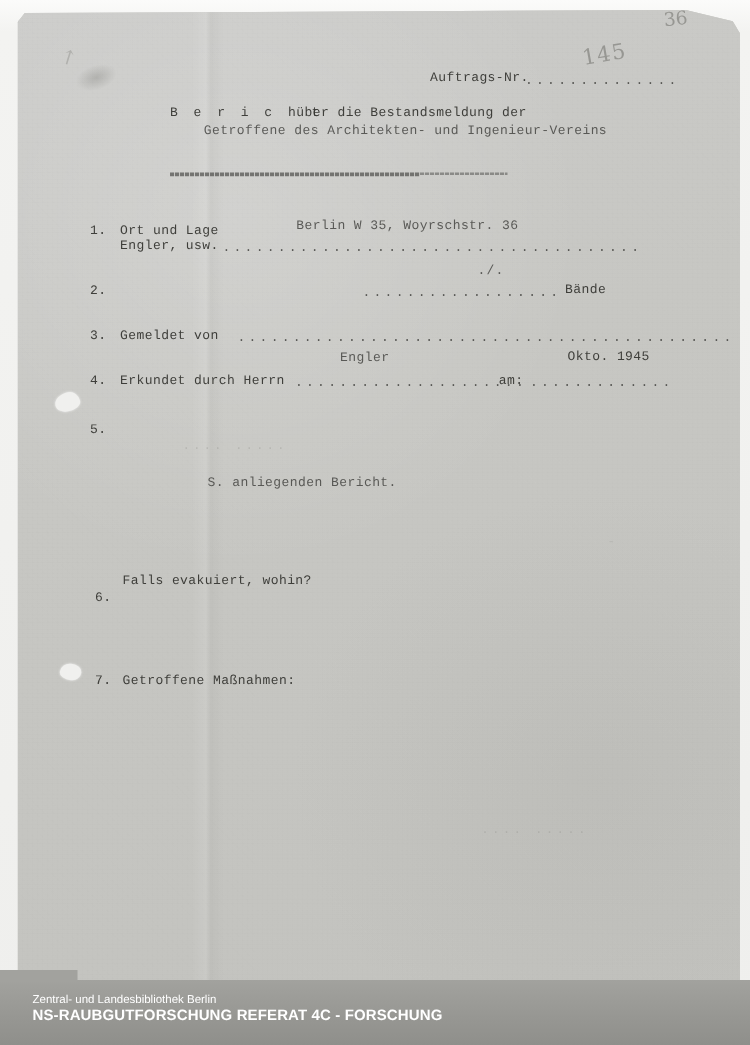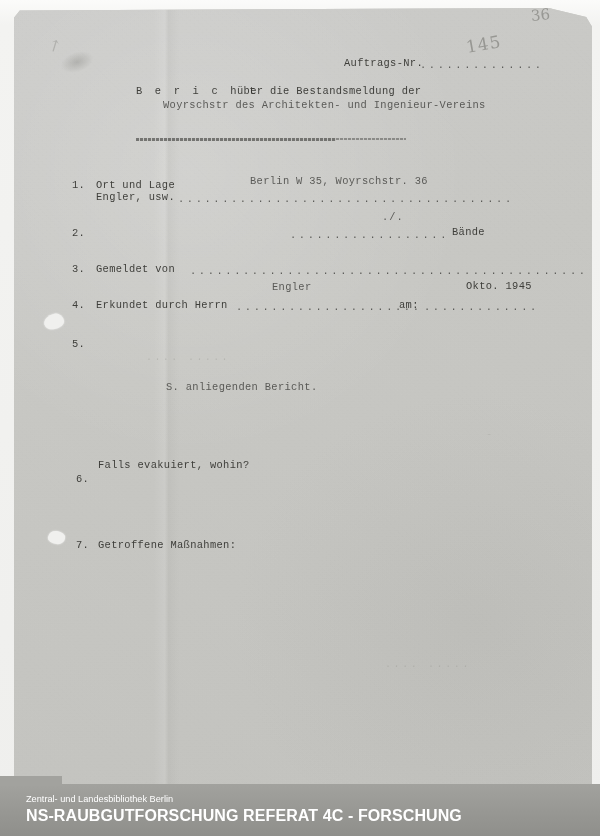--- a/index.html
+++ b/index.html
@@ -154,21 +154,21 @@
     background: #a2a29e;
   }
   .footer-left {
     position: absolute;
     left: 26px;
     top: 9px;
     color: #ffffff;
     line-height: 1.32;
   }
   .footer-left .l1 { font-size: 9.2px; font-weight: 400; }
-  .footer-left .l2 { font-size: 16px; font-weight: 700; letter-spacing: 0.1px; }
+  .footer-left .l2 { font-size: 12px; font-weight: 700; letter-spacing: 0.1px; }
   .footer-right {
     position: absolute;
     right: 16px;
     top: 13px;
     color: #ffffff;
     font-size: 9.2px;
   }
 
   
   .bleed {
@@ -202,47 +202,47 @@
   <div class="typed">
 
     
     <span class="t ink-strong" style="left:344px; top:58px;">Auftrags-Nr.</span>
     <span class="t ink-mid" style="left:420px; top:60px; letter-spacing:2.6px;">..............</span>
     <span class="pencil pencil-num" style="left:466px; top:36px;">145</span>
 
     
     <span class="t ink-strong spaced" style="left:136px; top:86px;">B e r i c h t</span>
     <span class="t ink-strong" style="left:237px; top:86px;">über die Bestandsmeldung der</span>
-    <span class="t ink-mid" style="left:163px; top:100px;">Woyrschstr des Architekten- und Ingenieur-Vereins</span>
+    <span class="t ink-mid" style="left:163px; top:100px;">Getroffene des Architekten- und Ingenieur-Vereins</span>
 
     
     <div class="rule" style="left:136px; top:138px; width:200px;"></div>
     <div class="rule second" style="left:336px; top:138px; width:70px;"></div>
 
     
     <span class="t ink-strong" style="left:72px; top:180px;">1.</span>
     <span class="t ink-strong" style="left:96px; top:180px;">Ort und Lage</span>
-    <span class="t ink-mid" style="left:250px; top:176px;">Berlin W 35, Woyrschstr. 36</span>
+    <span class="t ink-mid" style="left:237px; top:176px;">Berlin W 35, Woyrschstr. 36</span>
     <span class="t ink-strong" style="left:96px; top:192px;">Engler, usw.</span>
     <span class="t ink-mid" style="left:178px; top:194px; letter-spacing:2.6px;">......................................</span>
 
     
     <span class="t ink-mid" style="left:382px; top:212px; letter-spacing:1px;">./.</span>
     <span class="t ink-strong" style="left:72px; top:228px;">2.</span>
     <span class="t ink-mid" style="left:290px; top:230px; letter-spacing:2.6px;">..................</span>
     <span class="t ink-strong" style="left:452px; top:227px;">Bände</span>
 
     
     <span class="t ink-strong" style="left:72px; top:264px;">3.</span>
     <span class="t ink-strong" style="left:96px; top:264px;">Gemeldet von</span>
     <span class="t ink-mid" style="left:190px; top:266px; letter-spacing:2.6px;">.............................................</span>
 
     
     <span class="t ink-mid" style="left:272px; top:282px;">Engler</span>
-    <span class="t ink-strong" style="left:466px; top:281px;">Okto. 1945</span>
+    <span class="t ink-strong" style="left:454px; top:281px;">Okto. 1945</span>
     <span class="t ink-strong" style="left:72px; top:300px;">4.</span>
     <span class="t ink-strong" style="left:96px; top:300px;">Erkundet durch Herrn</span>
     <span class="t ink-mid" style="left:236px; top:302px; letter-spacing:2.6px;">.....................</span>
     <span class="t ink-strong" style="left:399px; top:300px;">am:</span>
     <span class="t ink-mid" style="left:424px; top:302px; letter-spacing:2.6px;">.............</span>
 
     
     <span class="t ink-strong" style="left:72px; top:339px;">5.</span>
     <span class="bleed" style="left:146px; top:353px; letter-spacing:2.4px;">.... .....</span>
     <span class="t ink-mid" style="left:166px; top:382px;">S. anliegenden Bericht.</span>

